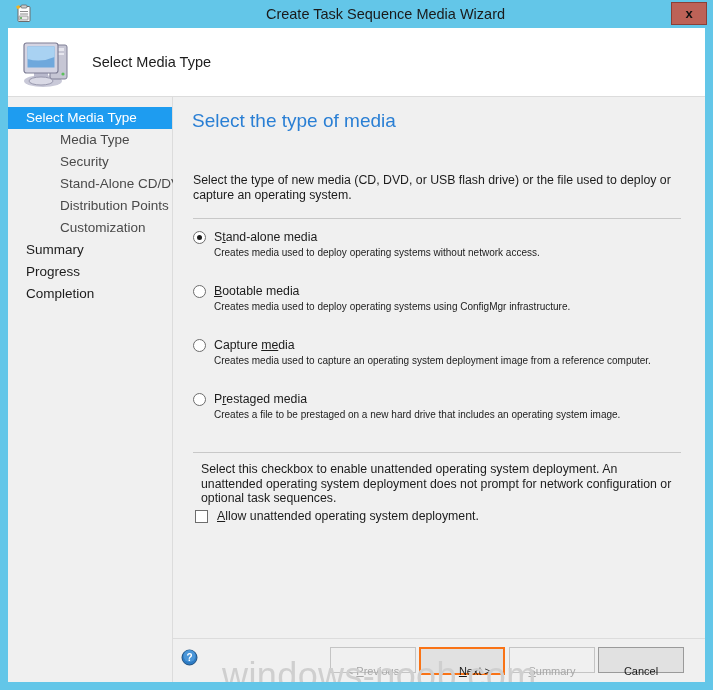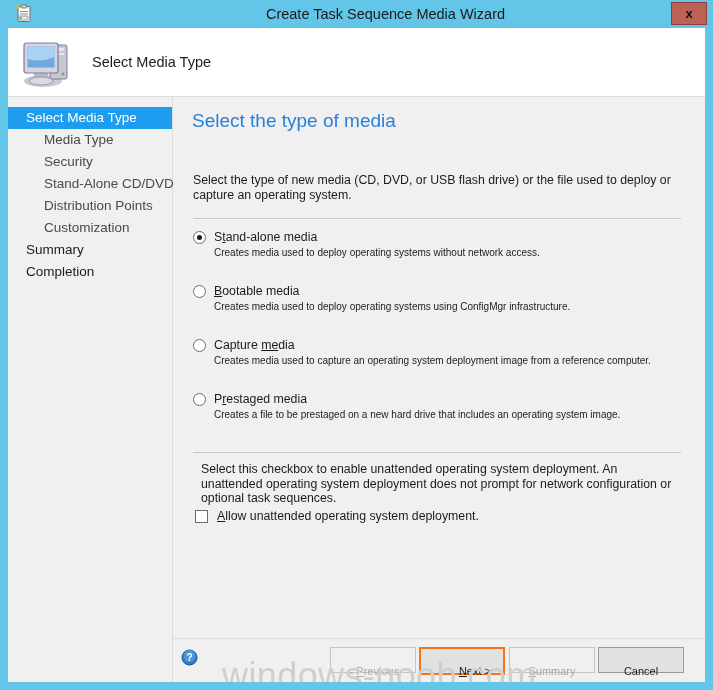--- a/index.html
+++ b/index.html
@@ -93,21 +93,21 @@
   .nav-item {
     height: 22px;
     line-height: 22px;
     font-size: 13.5px;
     color: #1c1c1c;
     padding-left: 18px;
     white-space: nowrap;
     cursor: default;
   }
   .nav-item.level2 {
-    padding-left: 36px;
+    padding-left: 52px;
   }
   .nav-item.selected {
     background: #1e9cf0;
     color: #ffffff;
   }
   .nav-item.muted {
     color: #4a4a4a;
   }
   #nav-list {
     padding-top: 10px;
@@ -320,20 +320,21 @@
 
   <div id="sidebar">
     <div id="nav-list">
         <div class="nav-item selected"><span>Select Media Type</span></div>
         <div class="nav-item level2 muted"><span>Media Type</span></div>
         <div class="nav-item level2 muted"><span>Security</span></div>
         <div class="nav-item level2 muted"><span>Stand-Alone CD/DVD</span></div>
         <div class="nav-item level2 muted"><span>Distribution Points</span></div>
         <div class="nav-item level2 muted"><span>Customization</span></div>
         <div class="nav-item"><span>Summary</span></div>
+        <div class="nav-item"><span>Progress</span></div>
         <div class="nav-item"><span>Completion</span></div>
       </div>
   </div>
 
   <div id="content">
     <div id="content-heading">Select the type of media</div>
     <div id="intro-text">Select the type of new media (CD, DVD, or USB flash drive) or the file used to deploy or capture an operating system.</div>
     <div class="divider" id="divider-top"></div>
 
     <div id="options-container">

